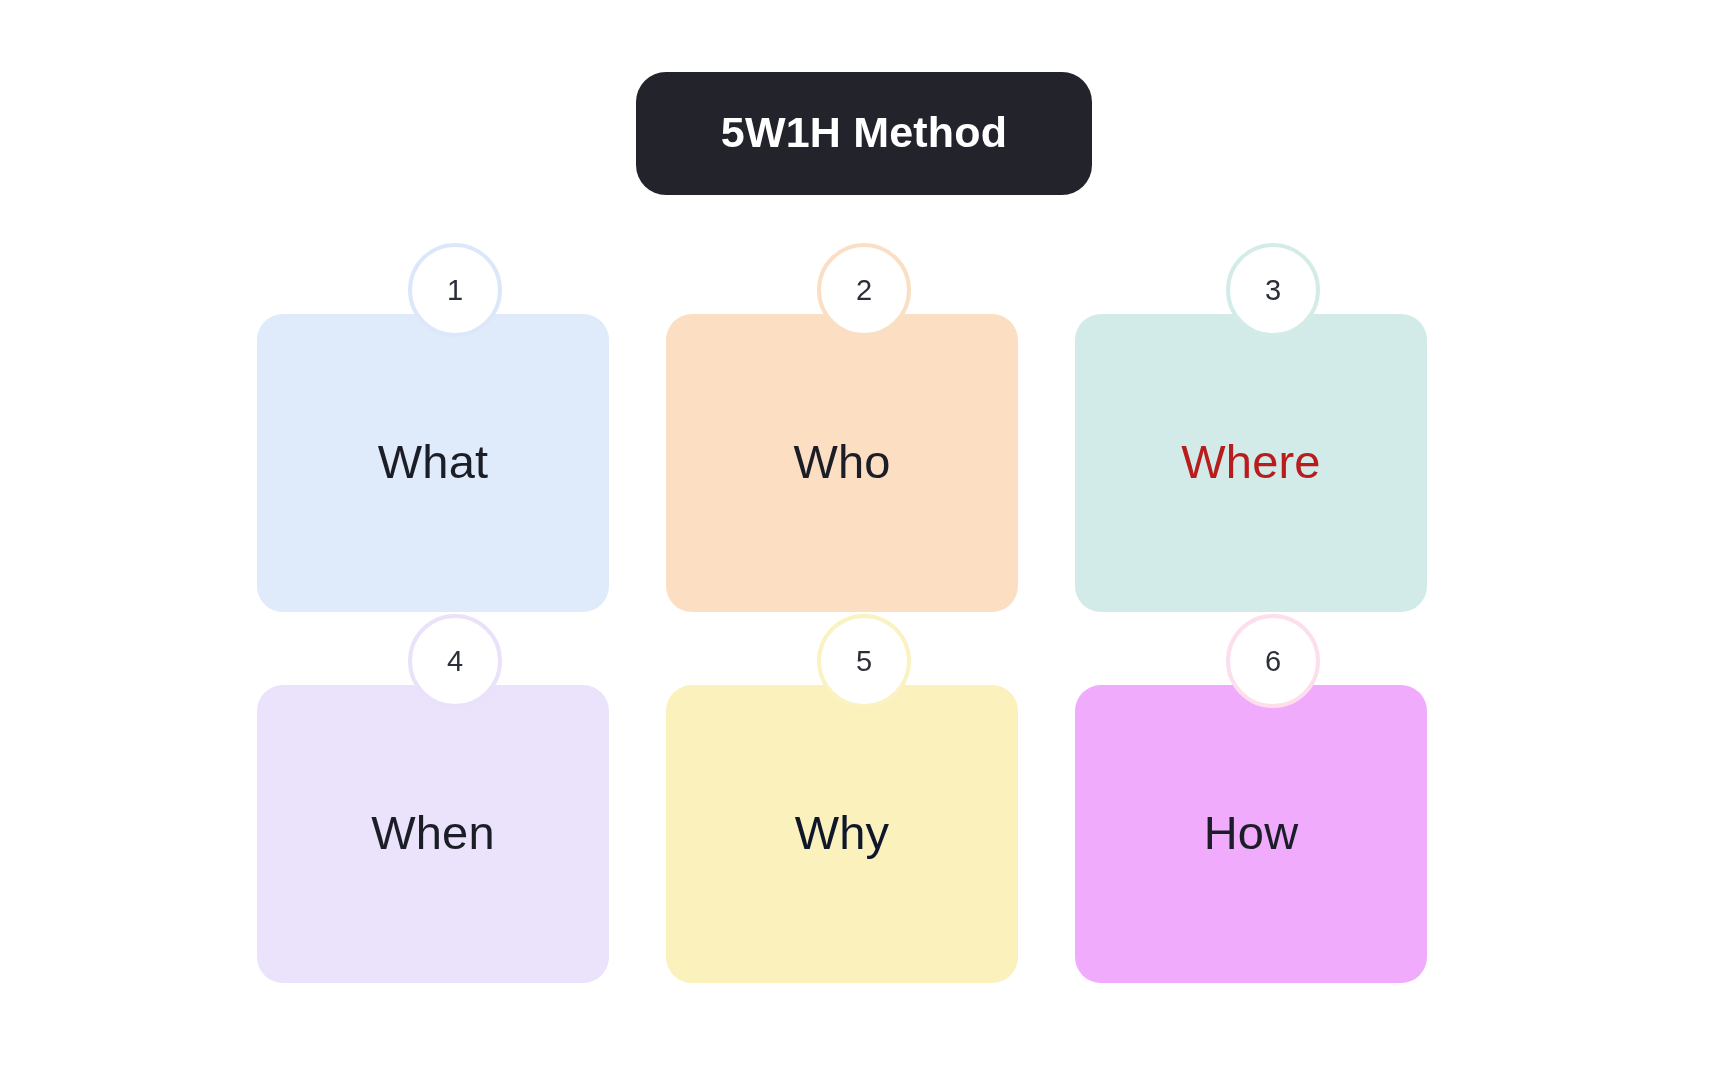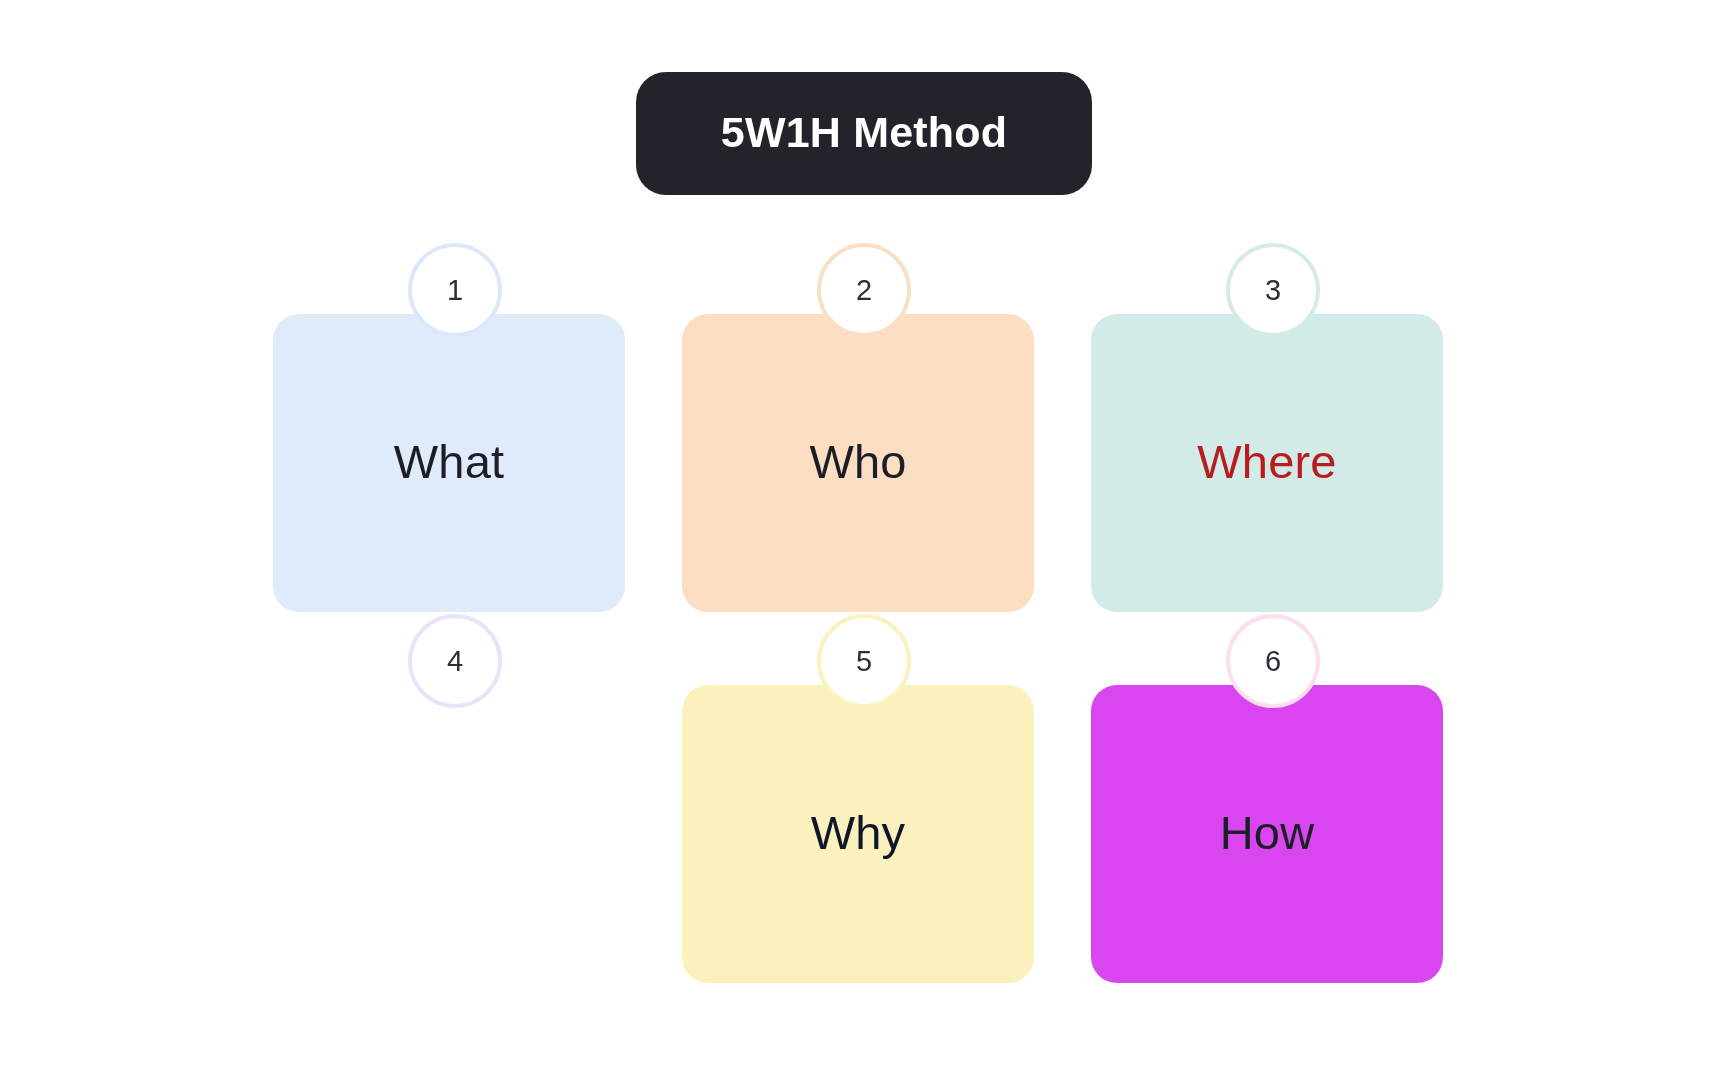--- a/index.html
+++ b/index.html
@@ -63,21 +63,21 @@
   }
 
   .cell {
     position: relative;
     width: 396px;
     height: 371px;
   }
 
   .card {
     position: absolute;
-    left: 16px;
+    left: 0;
     top: 71px;
     width: 352px;
     height: 298px;
     border-radius: 26px;
     display: flex;
     align-items: center;
     justify-content: center;
     box-sizing: border-box;
   }
 
@@ -145,36 +145,39 @@
     <div class="cell">
       <div class="card" style="background: rgb(210, 235, 232);">
         <span class="card-label" style="color: #b91c1c;">Where</span>
       </div>
       <div class="num-circle" style="border-color: rgb(212, 236, 232);">
         <span class="num-text">3</span>
       </div>
     </div>
 
     <div class="cell">
+      <div class="card" style="background: rgb(234, 227, 251);">
+        <span class="card-label" style="color: rgb(28, 30, 39);">When</span>
+      </div>
       <div class="num-circle" style="border-color: rgb(233, 226, 250);">
         <span class="num-text">4</span>
       </div>
     </div>
 
     <div class="cell">
       <div class="card" style="background: rgb(250, 241, 188);">
         <span class="card-label" style="color: #0f172a;">Why</span>
       </div>
       <div class="num-circle" style="border-color: rgb(250, 242, 192);">
         <span class="num-text">5</span>
       </div>
     </div>
 
     <div class="cell">
-      <div class="card" style="background: #d946ef;">
+      <div class="card" style="background: #f0abfc;">
         <span class="card-label" style="color: rgb(28, 30, 39);">How</span>
       </div>
       <div class="num-circle" style="border-color: rgb(252, 222, 236);">
         <span class="num-text">6</span>
       </div>
     </div>
 
   </div>
 </div>
 

